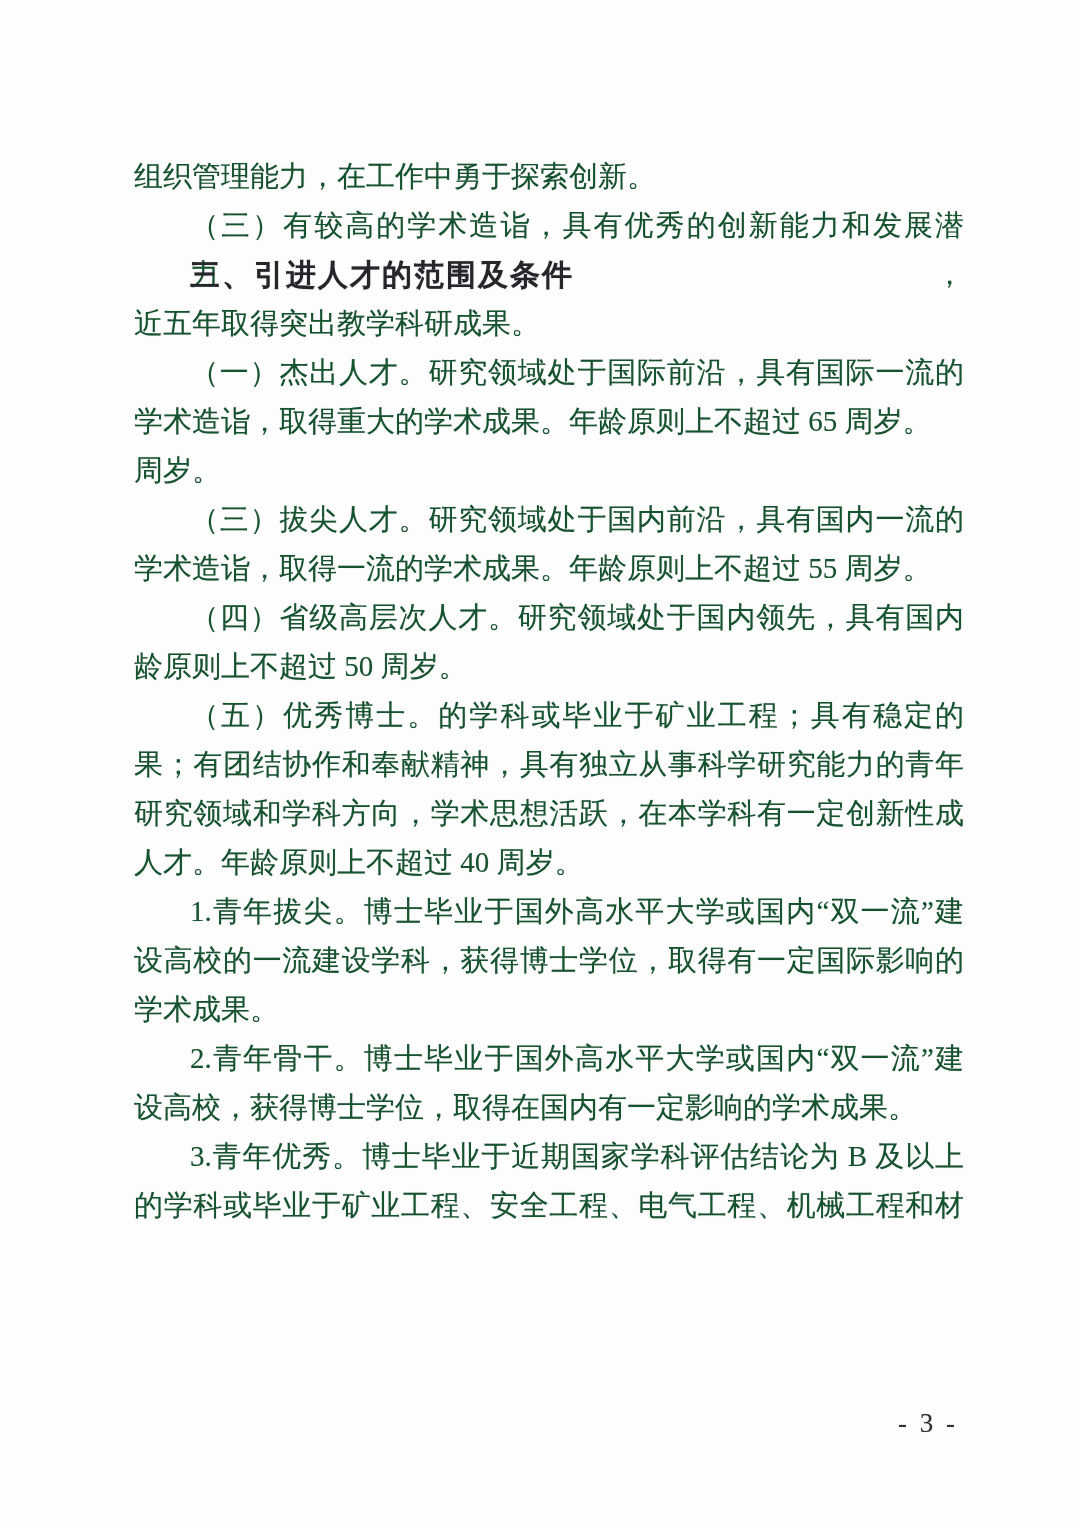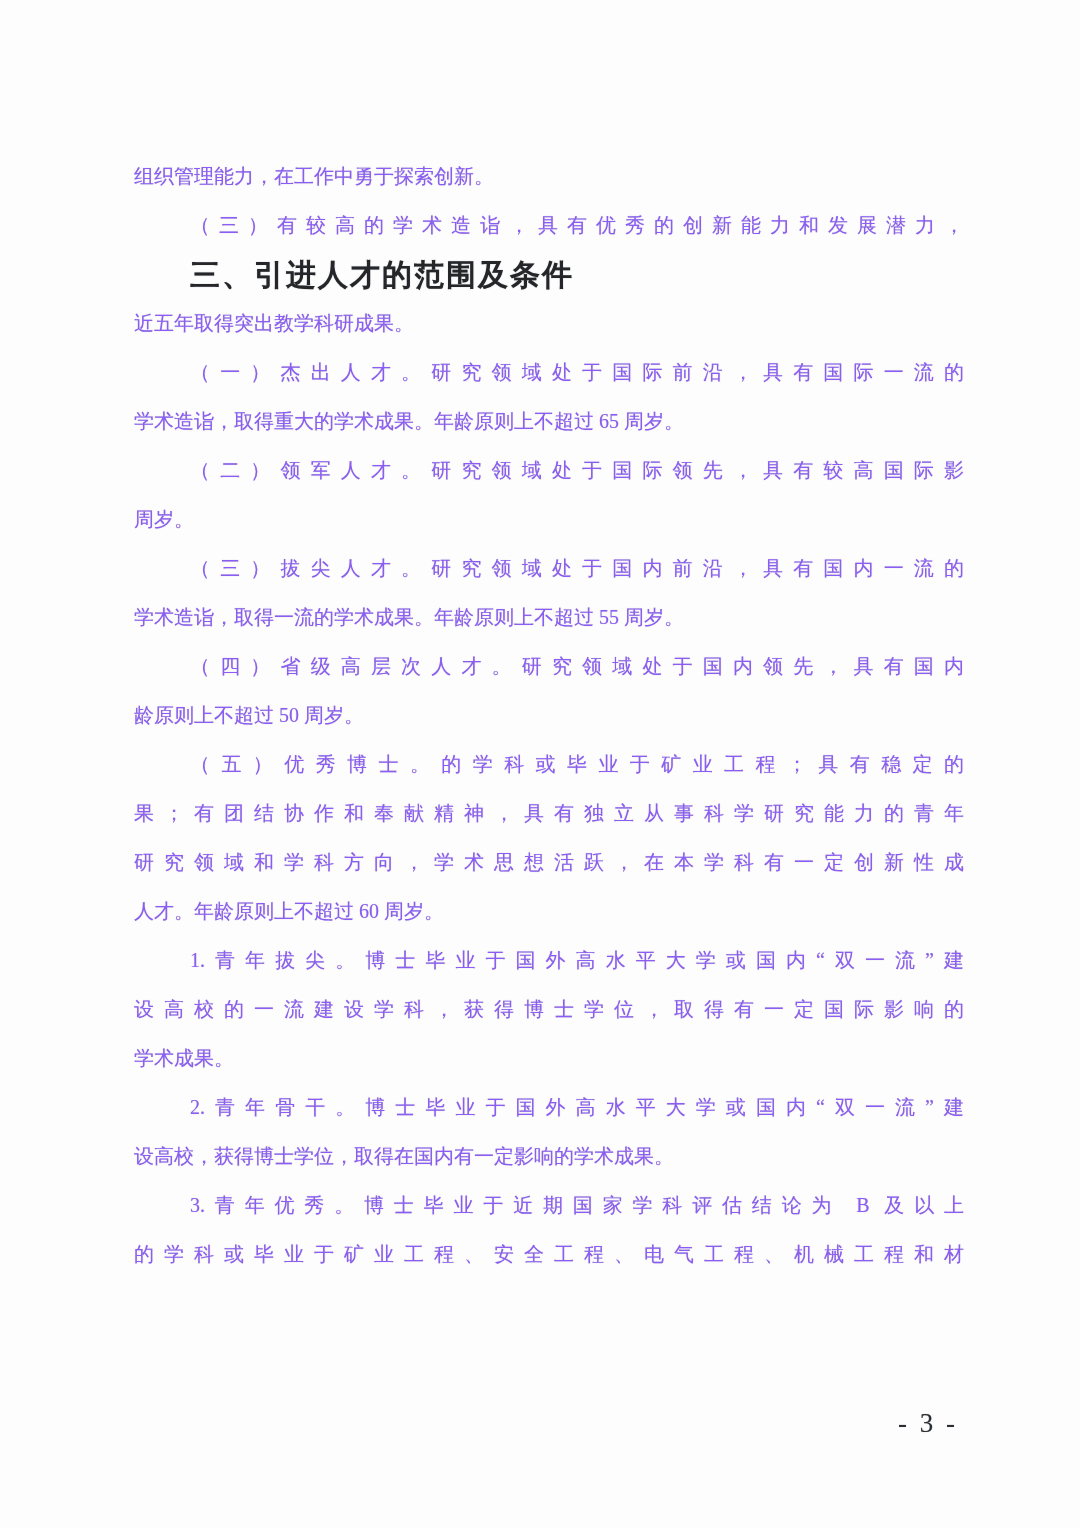--- a/index.html
+++ b/index.html
@@ -17,22 +17,22 @@
   }
   .doc-body {
     position: absolute;
     left: 134px;
     top: 152px;
     width: 830px;
   }
   .line {
     height: 49px;
     line-height: 49px;
-    font-size: 20px;
-    color: #8b5cf6;
+    font-size: 29px;
+    color: #14532d;
     white-space: normal;
     text-shadow: 0 0 1px rgba(70,70,75,0.35);
   }
   .line.indent {
     padding-left: 56px;
   }
   .line.justify {
     text-align: justify;
     text-align-last: justify;
   }
@@ -60,30 +60,29 @@
 <body>
 
 <div class="page">
   <div class="doc-body">
       <div class="line">组织管理能力，在工作中勇于探索创新。</div>
       <div class="line indent justify">（三）有较高的学术造诣，具有优秀的创新能力和发展潜力，</div>
       <div class="line heading indent">三、引进人才的范围及条件</div>
       <div class="line">近五年取得突出教学科研成果。</div>
       <div class="line indent justify">（一）杰出人才。研究领域处于国际前沿，具有国际一流的</div>
       <div class="line">学术造诣，取得重大的学术成果。年龄原则上不超过 65 周岁。</div>
-      <div class="line indent justify">（二）领军人才。研究领域处于国际领先，具有较高国际影</div>
       <div class="line">周岁。</div>
       <div class="line indent justify">（三）拔尖人才。研究领域处于国内前沿，具有国内一流的</div>
       <div class="line">学术造诣，取得一流的学术成果。年龄原则上不超过 55 周岁。</div>
       <div class="line indent justify">（四）省级高层次人才。研究领域处于国内领先，具有国内</div>
       <div class="line">龄原则上不超过 50 周岁。</div>
       <div class="line indent justify">（五）优秀博士。的学科或毕业于矿业工程；具有稳定的</div>
       <div class="line justify">果；有团结协作和奉献精神，具有独立从事科学研究能力的青年</div>
       <div class="line justify">研究领域和学科方向，学术思想活跃，在本学科有一定创新性成</div>
-      <div class="line">人才。年龄原则上不超过 60 周岁。</div>
+      <div class="line">人才。年龄原则上不超过 40 周岁。</div>
       <div class="line indent justify">1.青年拔尖。博士毕业于国外高水平大学或国内“双一流”建</div>
       <div class="line justify">设高校的一流建设学科，获得博士学位，取得有一定国际影响的</div>
       <div class="line">学术成果。</div>
       <div class="line indent justify">2.青年骨干。博士毕业于国外高水平大学或国内“双一流”建</div>
       <div class="line">设高校，获得博士学位，取得在国内有一定影响的学术成果。</div>
       <div class="line indent justify">3.青年优秀。博士毕业于近期国家学科评估结论为 B 及以上</div>
       <div class="line justify">的学科或毕业于矿业工程、安全工程、电气工程、机械工程和材</div>
     </div>
   <div class="page-number">- 3 -</div>
 </div>

